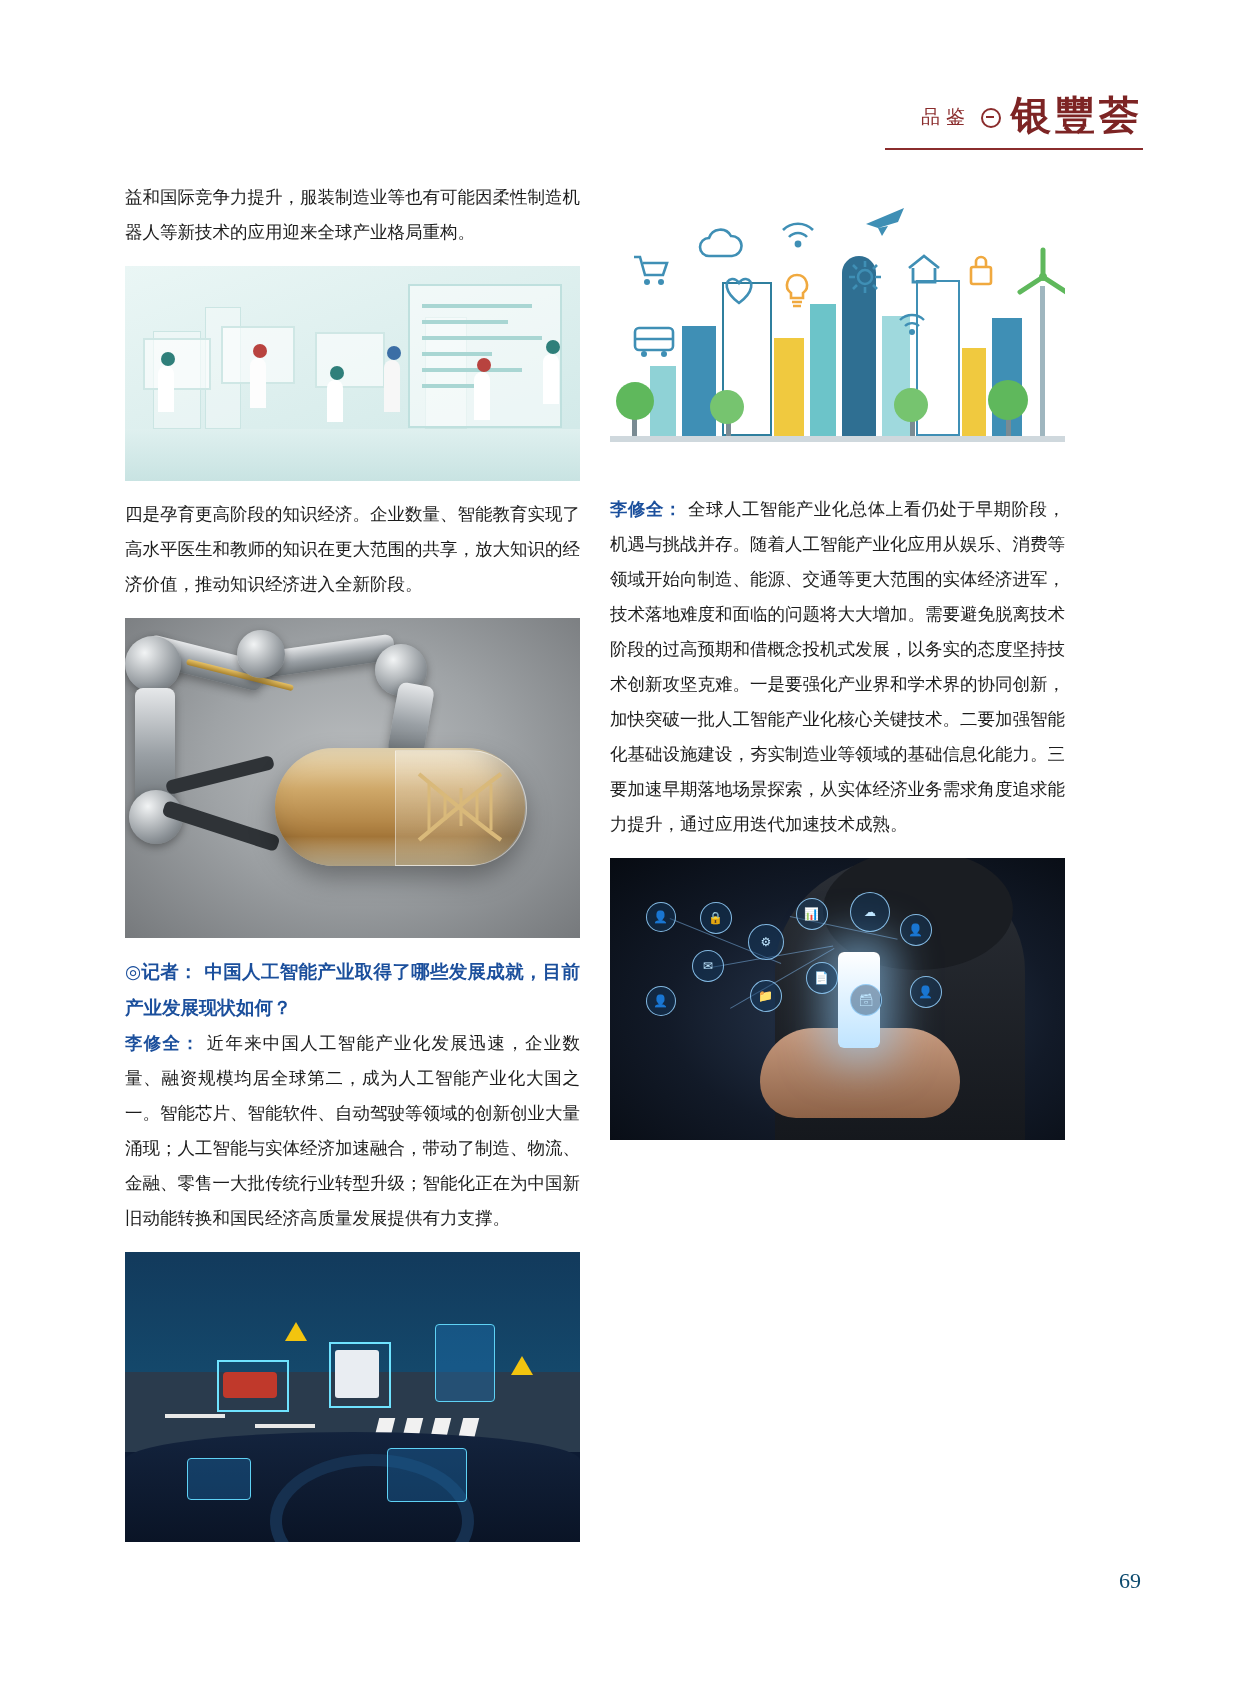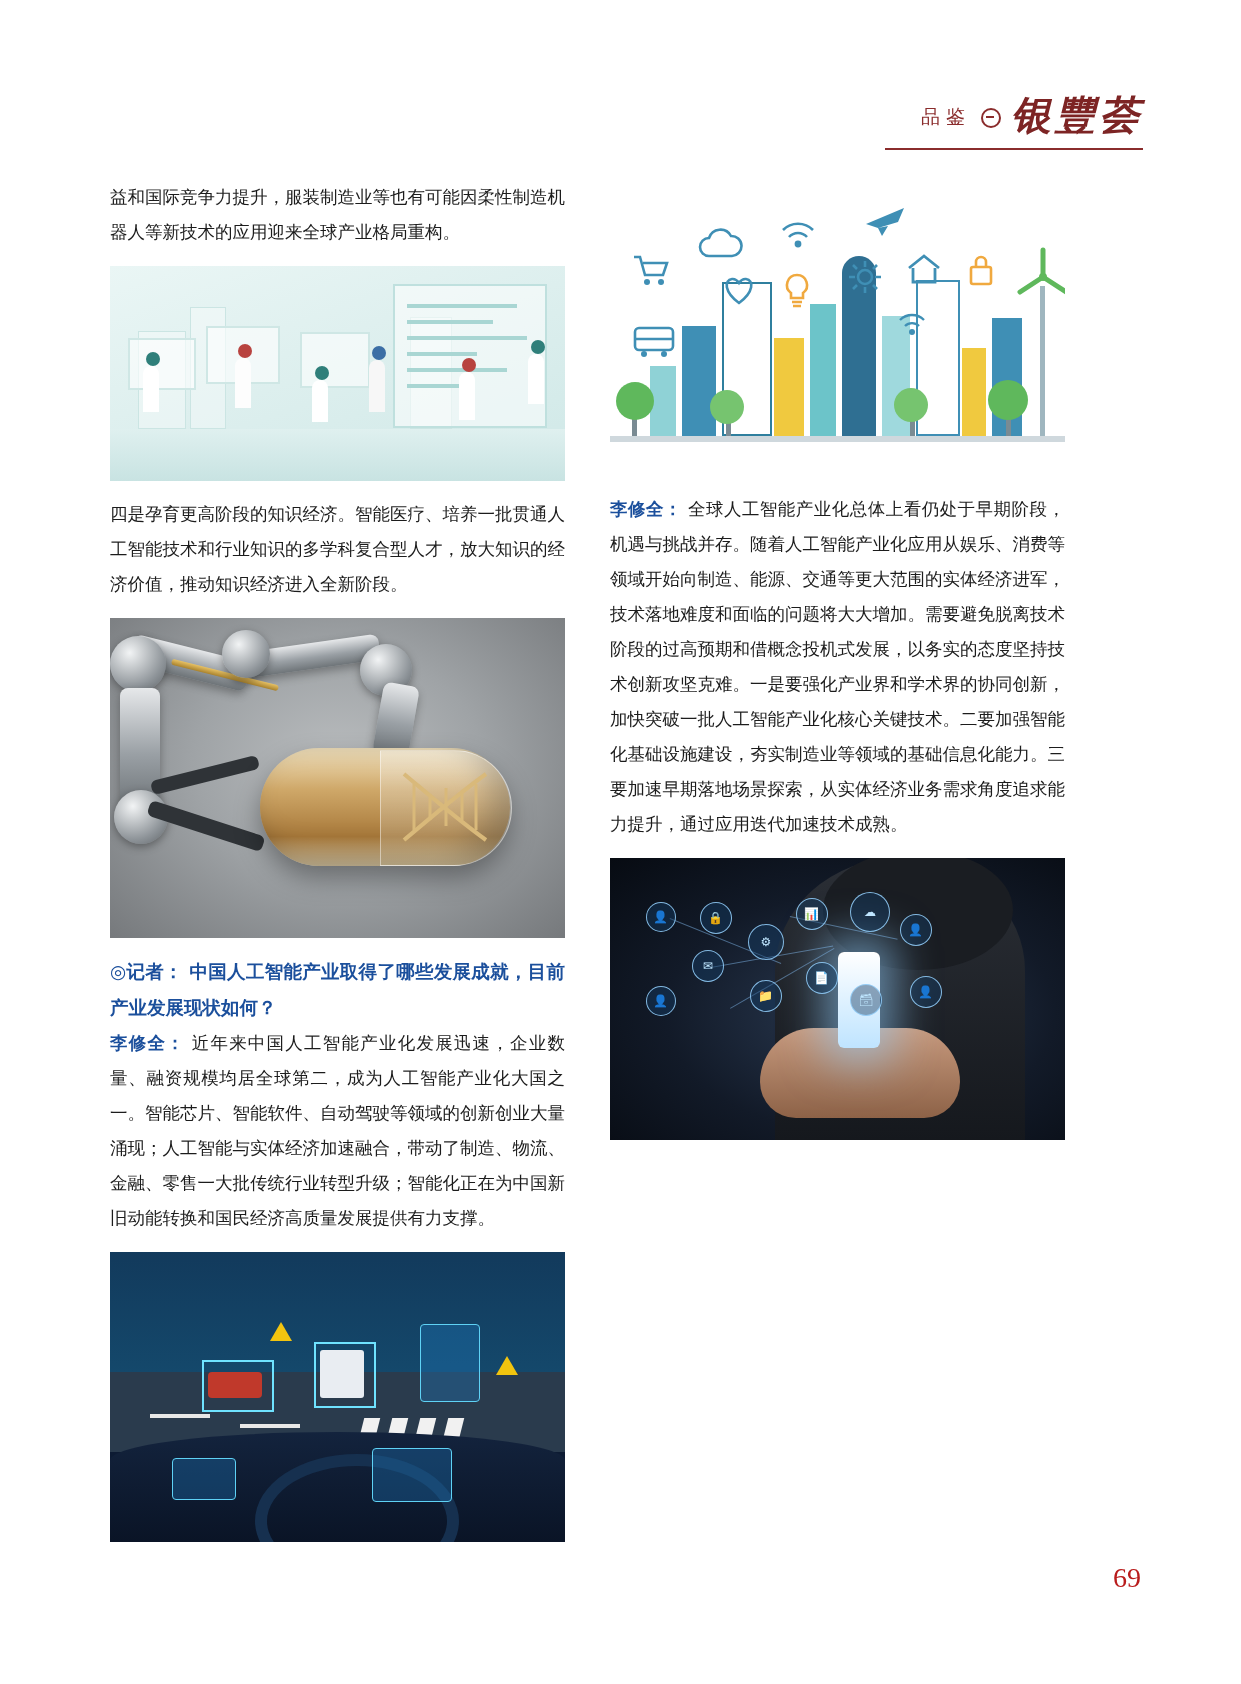--- a/index.html
+++ b/index.html
@@ -44,42 +44,41 @@
     position: absolute;
     left: 3px;
     top: 6px;
     width: 8px;
     height: 2px;
     background: #8a2c2c;
   }
   .header-title {
     font-family: "Liberation Serif", serif;
     font-size: 40px;
-    font-style: italic;
     font-weight: bold;
     color: #7d2424;
     letter-spacing: 4px;
     line-height: 1;
   }
   .header-rule {
     position: absolute;
     top: 148px;
     right: 98px;
     width: 258px;
     height: 2px;
     background: #8a2c2c;
   }
 
   
   .col {
     position: absolute;
     top: 180px;
     width: 455px;
   }
-  .col-left { left: 110px; }
+  .col-left { left: 125px; }
   .col-right { left: 610px; }
 
   p.body {
     margin: 0 0 0 0;
     font-family: "DejaVu Sans", sans-serif;
     font-size: 17.5px;
     line-height: 35px;
     color: #1c1c1c;
     text-align: justify;
     text-justify: inter-ideograph;
@@ -181,22 +180,22 @@
   .fig5 .phone { position:absolute; left:228px; bottom:92px; width:42px; height:96px; background:linear-gradient(180deg,#ffffff,#bfe4ff); border-radius:6px; box-shadow:0 0 40px 16px rgba(150,210,255,.55); }
   .fig5 .node { position:absolute; border-radius:50%; border:1.5px solid rgba(150,210,255,.85); background:rgba(20,60,100,.45); display:flex; align-items:center; justify-content:center; color:#bfe6ff; font-size:12px; }
   .fig5 .link { position:absolute; height:1px; background:rgba(140,200,255,.45); transform-origin:0 0; }
 
   
   .page-number {
     position: absolute;
     right: 100px;
     bottom: 90px;
     font-family: "Liberation Serif", serif;
-    font-size: 28px;
-    color: #b91c1c;
+    font-size: 22px;
+    color: #0c4a6e;
     margin-top: 46px;
   }
 </style>
 </head>
 <body>
 
 <div class="page">
 
   <div class="header">
     <span class="header-left">品鉴</span>
@@ -232,21 +231,21 @@
       <div class="head" style="left:205px;top:100px;background:#2f7f7a;"></div>
       <div class="person" style="left:202px;top:114px;height:42px;background:#ffffff;"></div>
       <div class="head" style="left:262px;top:80px;background:#3b6ea5;"></div>
       <div class="person" style="left:259px;top:94px;height:52px;background:#f7f7f7;"></div>
       <div class="head" style="left:352px;top:92px;background:#b8433f;"></div>
       <div class="person" style="left:349px;top:106px;height:48px;background:#ffffff;"></div>
       <div class="head" style="left:421px;top:74px;background:#2f7f7a;"></div>
       <div class="person" style="left:418px;top:88px;height:50px;background:#ffffff;"></div>
     </div>
 
-    <p class="body">四是孕育更高阶段的知识经济。智能医疗、培养一批贯通人工智能技术和行业知识的多学科复合型人才，放大知识的经济价值，推动知识经济进入全新阶段。</p>
+    <p class="body">四是孕育更高阶段的知识经济。企业数量、智能教育实现了高水平医生和教师的知识在更大范围的共享，放大知识的经济价值，推动知识经济进入全新阶段。</p>
 
     <div class="fig fig2">
       <div class="arm" style="left:20px;top:30px;width:120px;height:30px;transform:rotate(14deg);"></div>
       <div class="arm" style="left:120px;top:26px;width:150px;height:26px;transform:rotate(-8deg);"></div>
       <div class="gold" style="left:60px;top:54px;width:110px;height:6px;transform:rotate(14deg);"></div>
       <div class="joint" style="left:0px;top:18px;width:56px;height:56px;"></div>
       <div class="joint" style="left:112px;top:12px;width:48px;height:48px;"></div>
       <div class="joint" style="left:250px;top:26px;width:52px;height:52px;"></div>
       <div class="arm" style="left:10px;top:70px;width:40px;height:120px;"></div>
       <div class="joint" style="left:4px;top:172px;width:54px;height:54px;"></div>

